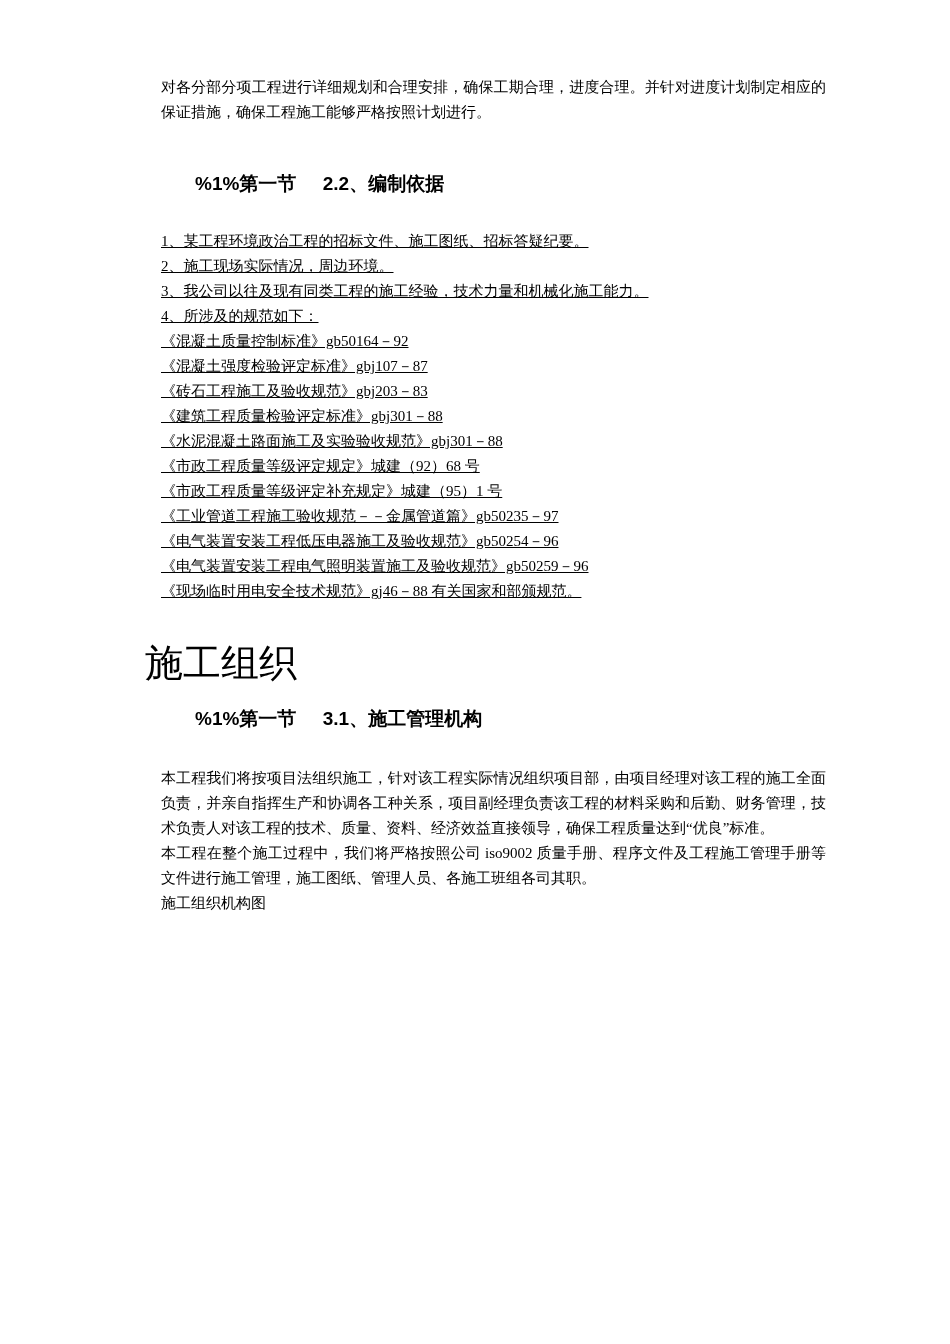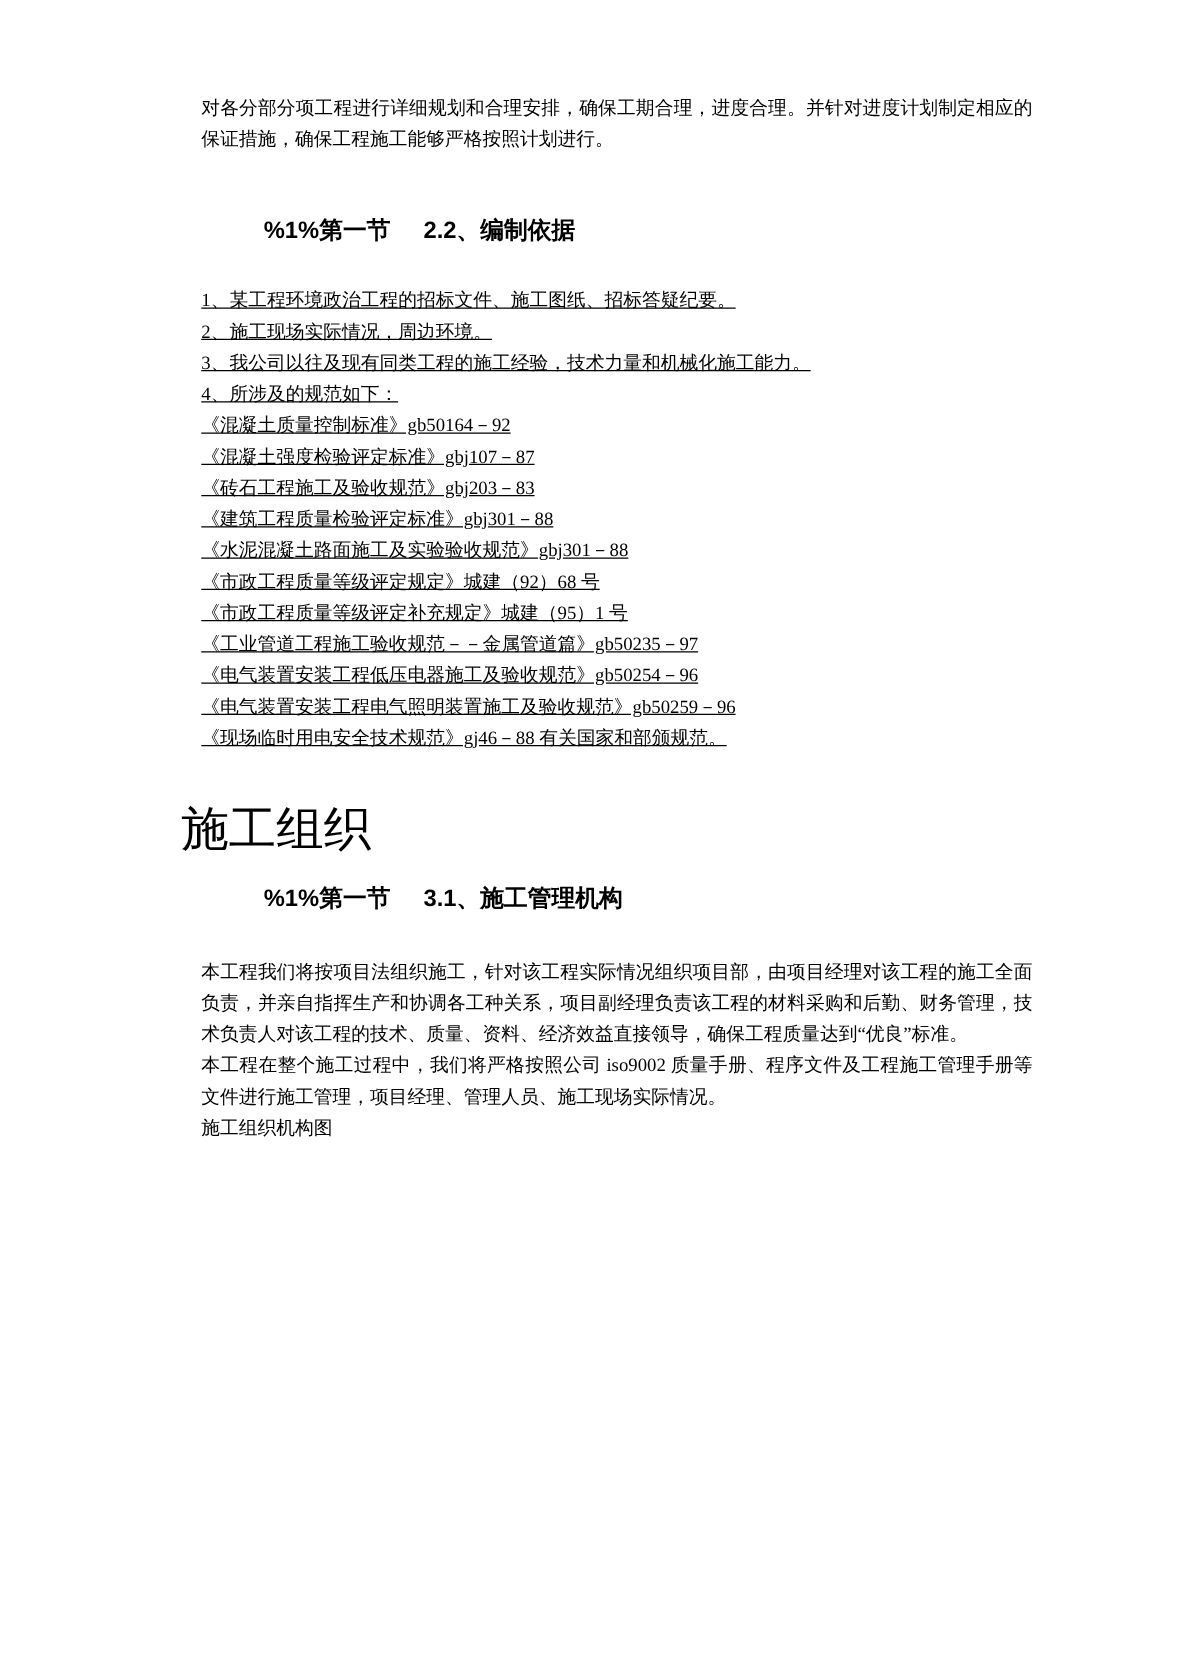--- a/index.html
+++ b/index.html
@@ -1,21 +1,21 @@
 <!DOCTYPE html>
 <html><head>
 <meta charset="utf-8">
 <style>
   html, body { margin: 0; padding: 0; background: #ffffff; }
   body { width: 950px; height: 1344px; position: relative; overflow: hidden;
          font-family: "Liberation Serif", "DejaVu Serif", serif; color: #000; }
   .page { position: absolute; left: 145px; top: 0; width: 665px; }
   .para { font-size: 15px; line-height: 25px; margin: 0; text-align: justify; }
   .h2 { font-family: "Liberation Sans", "DejaVu Sans", sans-serif; font-weight: bold;
-        font-size: 19px; position: absolute; left: 66px; white-space: pre; }
+        font-size: 19px; position: absolute; left: 50px; white-space: pre; }
   .h1 { font-family: "Liberation Serif", "DejaVu Serif", serif; font-size: 38px;
         position: absolute; left: 0; margin: 0; font-weight: normal; text-align: right; }
   .list-line { font-size: 15px; line-height: 25px; margin: 0; white-space: nowrap; }
   .abs { position: absolute; left: 0; width: 665px; margin-left: 16px; }
 </style>
 </head>
 <body>
 
 <div class="page">
 
@@ -40,17 +40,17 @@
     <p class="list-line">《电气装置安装工程电气照明装置施工及验收规范》gb50259－96</p>
     <p class="list-line">《现场临时用电安全技术规范》gj46－88 有关国家和部颁规范。</p>
   </div>
 
   <h1 class="h1" style="top:638px;">施工组织</h1>
 
   <div class="h2" style="top:706px;"><span>%1%第一节</span>     <span>3.1、施工管理机构</span></div>
 
   <div class="abs" style="top:766px;">
     <p class="para">本工程我们将按项目法组织施工，针对该工程实际情况组织项目部，由项目经理对该工程的施工全面负责，并亲自指挥生产和协调各工种关系，项目副经理负责该工程的材料采购和后勤、财务管理，技术负责人对该工程的技术、质量、资料、经济效益直接领导，确保工程质量达到“优良”标准。</p>
-    <p class="para">本工程在整个施工过程中，我们将严格按照公司 iso9002 质量手册、程序文件及工程施工管理手册等文件进行施工管理，项目经理、管理人员、施工现场实际情况。</p>
+    <p class="para">本工程在整个施工过程中，我们将严格按照公司 iso9002 质量手册、程序文件及工程施工管理手册等文件进行施工管理，施工图纸、管理人员、各施工班组各司其职。</p>
     <p class="para">施工组织机构图</p>
   </div>
 
 </div>
 
 </body></html>

